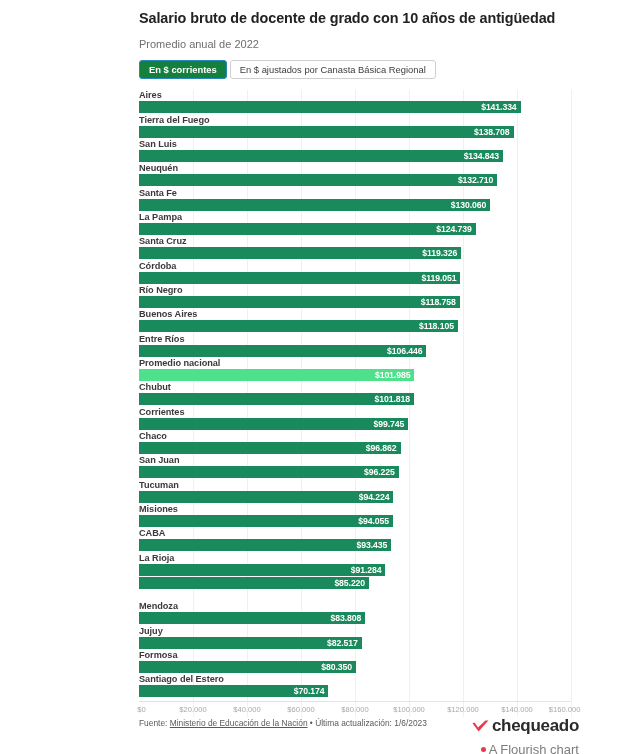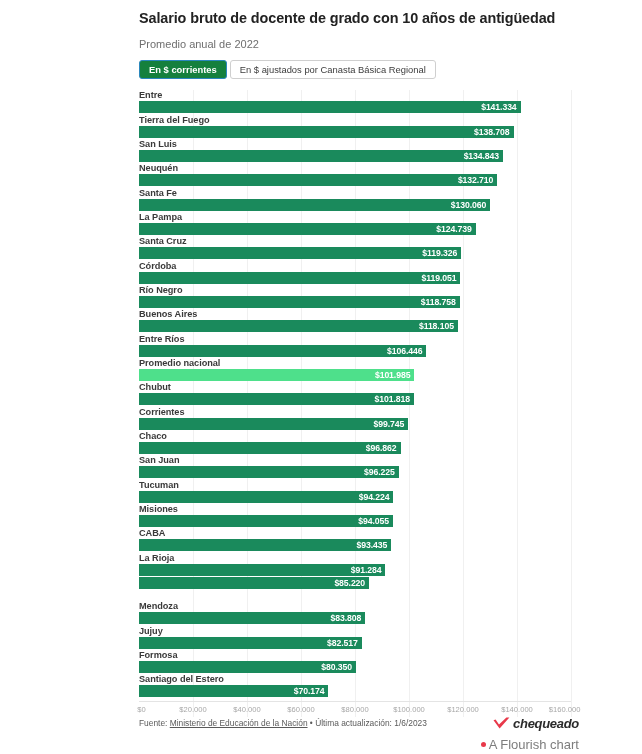--- a/index.html
+++ b/index.html
@@ -158,25 +158,24 @@
     flex-direction: column;
     align-items: flex-end;
   }
   .brand {
     display: flex;
     align-items: center;
     gap: 3px;
   }
   .brand-mark { display: block; }
   .brand-name {
-    font-size: 13px;
+    font-size: 17px;
     font-weight: bold;
     color: #2b2b2b;
     letter-spacing: -0.3px;
-    font-style: italic;
   }
   .flourish {
     display: flex;
     align-items: center;
     gap: 3px;
     margin-top: 6px;
   }
   .flourish-dot {
     width: 5px; height: 5px;
     border-radius: 50%;
@@ -209,21 +208,21 @@
           <div class="gridline" style="left: 25%;"></div>
           <div class="gridline" style="left: 37.5%;"></div>
           <div class="gridline" style="left: 50%;"></div>
           <div class="gridline" style="left: 62.5%;"></div>
           <div class="gridline" style="left: 75%;"></div>
           <div class="gridline" style="left: 87.5%;"></div>
           <div class="gridline" style="left: 100%;"></div>
         </div>
       <div id="rows">
           <div class="row">
-            <div class="row-label">Entre</div>
+            <div class="row-label">Aires</div>
             <div class="bar-track">
               <div class="bar" style="width: 88.3337%;">
                 <span class="bar-value">$141.334</span>
               </div>
             </div>
           </div>
           <div class="row">
             <div class="row-label">Tierra del Fuego</div>
             <div class="bar-track">
               <div class="bar" style="width: 86.6925%;">

